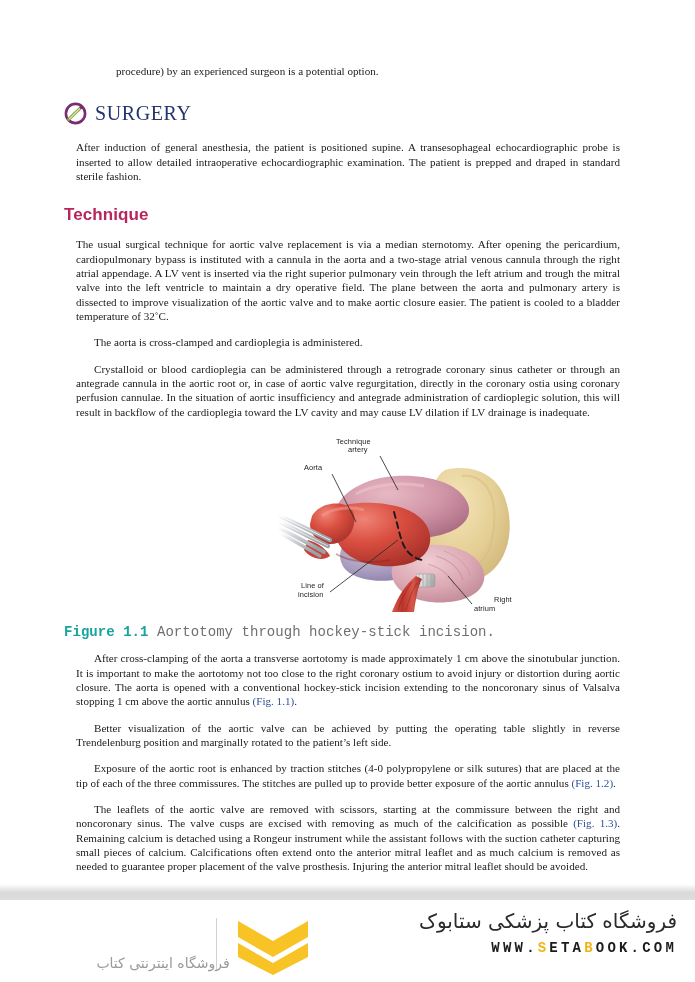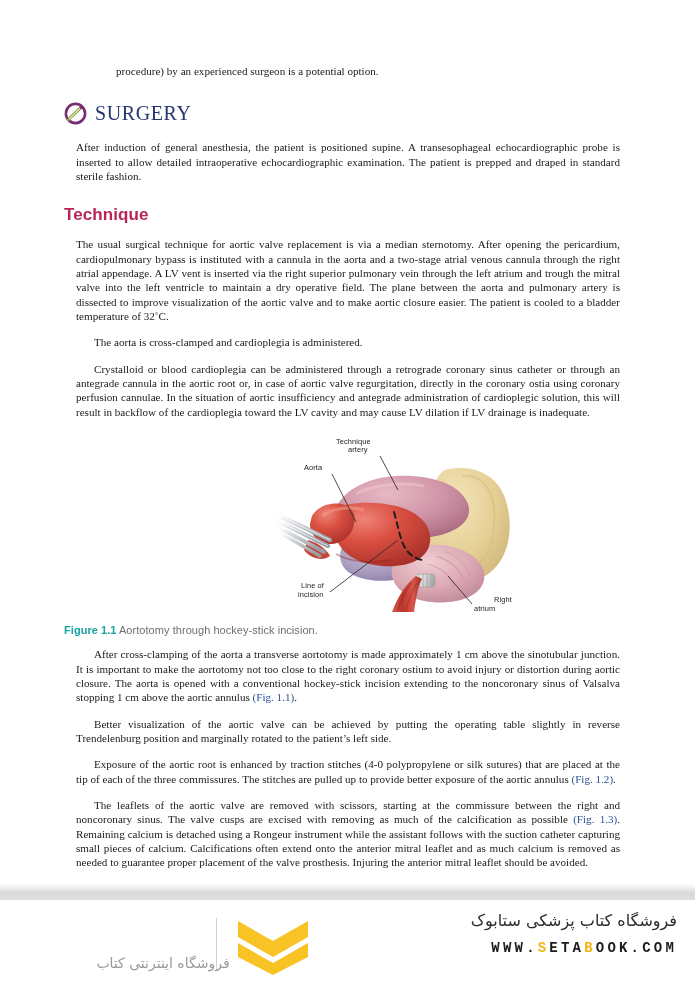--- a/index.html
+++ b/index.html
@@ -90,22 +90,22 @@
   .fig-label {
     position: absolute;
     font-family: "Liberation Sans", "DejaVu Sans", sans-serif;
     font-size: 7.4px;
     color: #1b1b1b;
     line-height: 8.6px;
     letter-spacing: 0.1px;
   }
   .fig-caption {
     margin-top: 7px;
-    font-family: Liberation Sans, sans-serif;
-    font-size: 11px;
+    font-family: Liberation Mono, monospace;
+    font-size: 14px;
     color: #6f6f6f;
     letter-spacing: 0.05px;
   }
   .fig-caption .fignum {
     font-weight: bold;
     color: #16a4a0;
   }
 
   
   .footer-sep {
@@ -157,21 +157,21 @@
     left: 196px; top: 9px;
     width: 78px; height: 58px;
   }
   .site-block {
     position: absolute;
     right: 18px; top: 10px;
     text-align: right;
   }
   .site-fa {
     font-family: "DejaVu Sans", sans-serif;
-    font-size: 16px;
+    font-size: 20px;
     color: #2b2b2b;
     direction: rtl;
     line-height: 22px;
     white-space: nowrap;
   }
   .site-url {
     font-family: Liberation Mono, monospace;
     font-size: 14px;
     font-weight: bold;
     letter-spacing: 3.2px;

